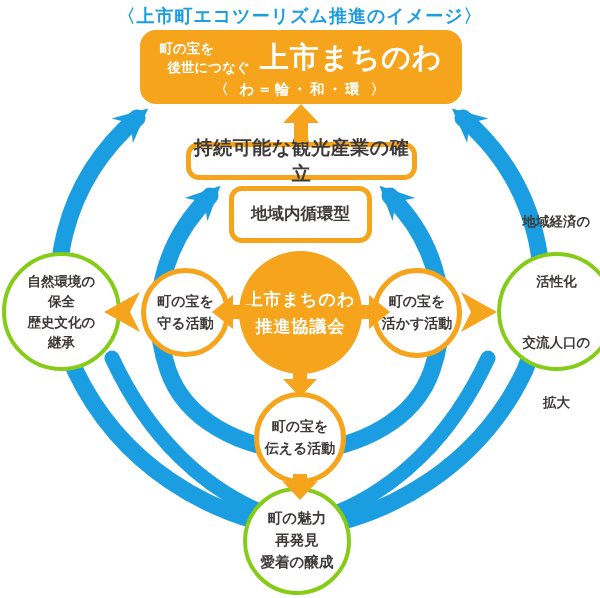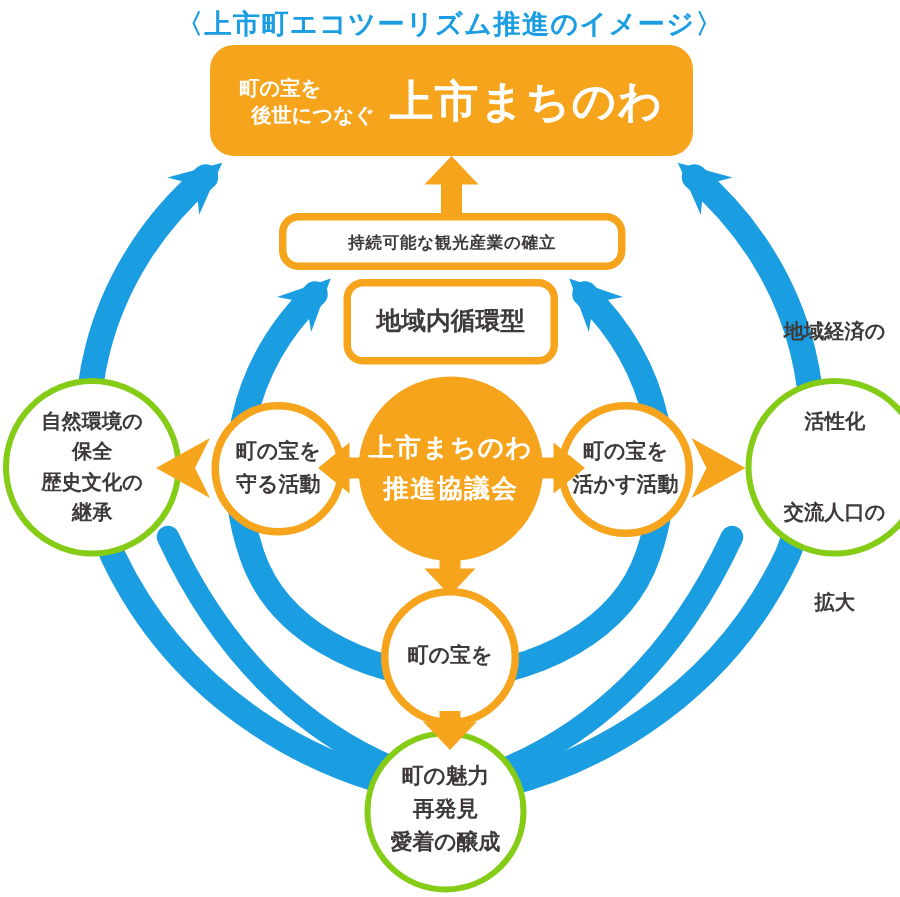--- a/index.html
+++ b/index.html
@@ -30,21 +30,21 @@
   .banner-tag .l2{padding-left:8px;}
   .banner-main{font-size:29px;font-weight:bold;letter-spacing:1px;}
   .banner-sub{font-size:14.5px;font-weight:bold;letter-spacing:3px;margin-top:2px;}
   
   .goalbox{
     background:#ffffff;border:5px solid #f5a41c;border-radius:13px;
     color:#3e3a39;font-weight:bold;text-align:center;
     display:flex;flex-direction:column;align-items:center;justify-content:center;
     box-sizing:border-box;
   }
-  .box1{left:186px;top:142px;width:231px;height:38px;font-size:11px;letter-spacing:0.5px;}
+  .box1{left:186px;top:142px;width:231px;height:38px;font-size:19px;letter-spacing:0.5px;}
   .box2{left:229px;top:186px;width:143px;height:57px;font-size:16.5px;line-height:1.35;gap:12px;}
   
   .circle{
     border-radius:50%;box-sizing:border-box;text-align:center;
     display:flex;flex-direction:column;align-items:center;justify-content:center;
     font-weight:bold;color:#3e3a39;
   }
   .council{
     left:239px;top:251px;width:123px;height:123px;background:#f5a41c;
     color:#ffffff;font-size:17px;line-height:1.55;letter-spacing:1px;
@@ -80,20 +80,21 @@
 <div class="abs title node-layer">〈上市町エコツーリズム推進のイメージ〉</div>
 
 <div class="abs banner node-layer">
   <div class="banner-row">
     <div class="banner-tag">
       <div>町の宝を</div>
       <div class="l2">後世につなぐ</div>
     </div>
     <div class="banner-main">上市まちのわ</div>
   </div>
+  <div class="banner-sub">〈 わ＝輪・和・環 〉</div>
 </div>
 
 <div class="abs goalbox box1 node-layer">
   <div>持続可能な観光産業の確立</div>
 </div>
 <div class="abs goalbox box2 node-layer">
   <div>地域内循環型</div>
 </div>
 
 <div class="abs circle council node-layer">
@@ -106,20 +107,21 @@
   <div>守る活動</div>
 </div>
 
 <div class="abs circle act ikasu node-layer">
   <div>町の宝を</div>
   <div>活かす活動</div>
 </div>
 
 <div class="abs circle act tsutaeru node-layer">
   <div>町の宝を</div>
+  <div>伝える活動</div>
 </div>
 
 <div class="abs circle outcome left-outcome node-layer">
   <div>自然環境の</div>
   <div>保全</div>
   <div>歴史文化の</div>
   <div>継承</div>
 </div>
 
 <div class="abs circle outcome right-outcome node-layer">

